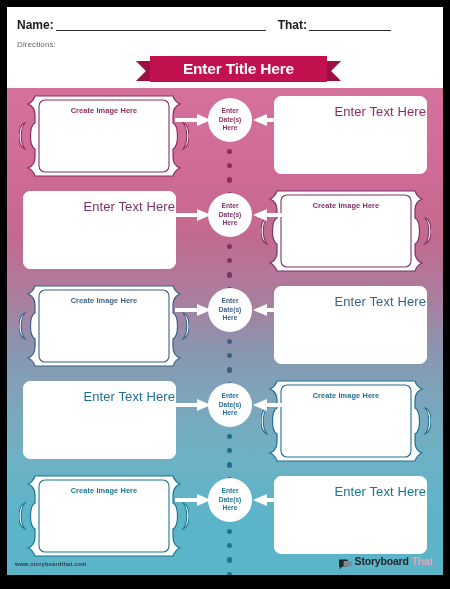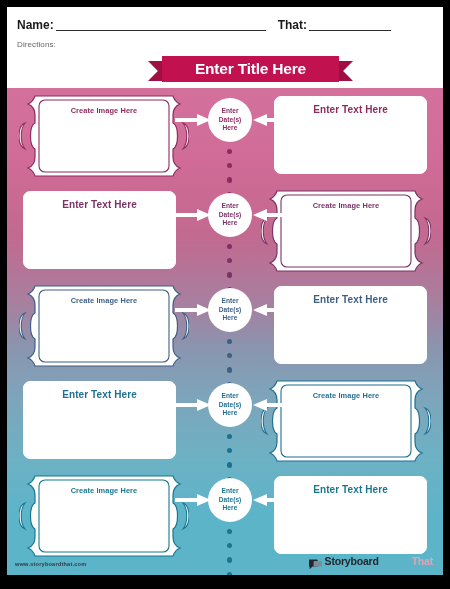--- a/index.html
+++ b/index.html
@@ -61,21 +61,21 @@
     position: absolute;
     left: 10px; top: 33px;
     font-size: 8px;
     color: #666666;
     letter-spacing: 0.1px;
   }
 
   
   .ribbon-wrap {
     position: absolute;
-    left: 141px; top: 49px;
+    left: 129px; top: 49px;
     width: 205px; height: 30px;
   }
   .ribbon-tail {
     position: absolute;
     top: 5px;
     width: 22px; height: 20px;
     background: #9e0f44;
   }
   .ribbon-tail.left {
     left: 0;
@@ -132,23 +132,23 @@
     position: absolute;
     top: 8px;
     width: 153px; height: 78px;
     background: #ffffff;
     border-radius: 7px;
     border: 1.6px solid #ffffff;
   }
   .text-box .lbl {
     position: absolute;
     left: 0; right: 0; top: 7px;
-    text-align: center;
-    font-size: 10px;
-    font-weight: bold;
+    text-align: right;
+    font-size: 13px;
+    font-weight: normal;
     letter-spacing: 0.1px;
   }
 
   
   .img-frame {
     position: absolute;
     top: 5px;
     width: 170px; height: 86px;
   }
   .img-frame svg { display: block; width: 170px; height: 86px; }
@@ -227,21 +227,20 @@
     font-size: 10.5px;
     font-weight: bold;
     color: #22272b;
     letter-spacing: -0.2px;
   }
   .logo-word2 {
     font-size: 10.5px;
     font-weight: bold;
     color: #e0a4b2;
     letter-spacing: -0.2px;
-    margin-left: 30px;
   }
 </style>
 </head>
 <body>
 
 <div id="worksheet">
   <div class="page">
 
     <div class="header">
       <div class="name-row">

